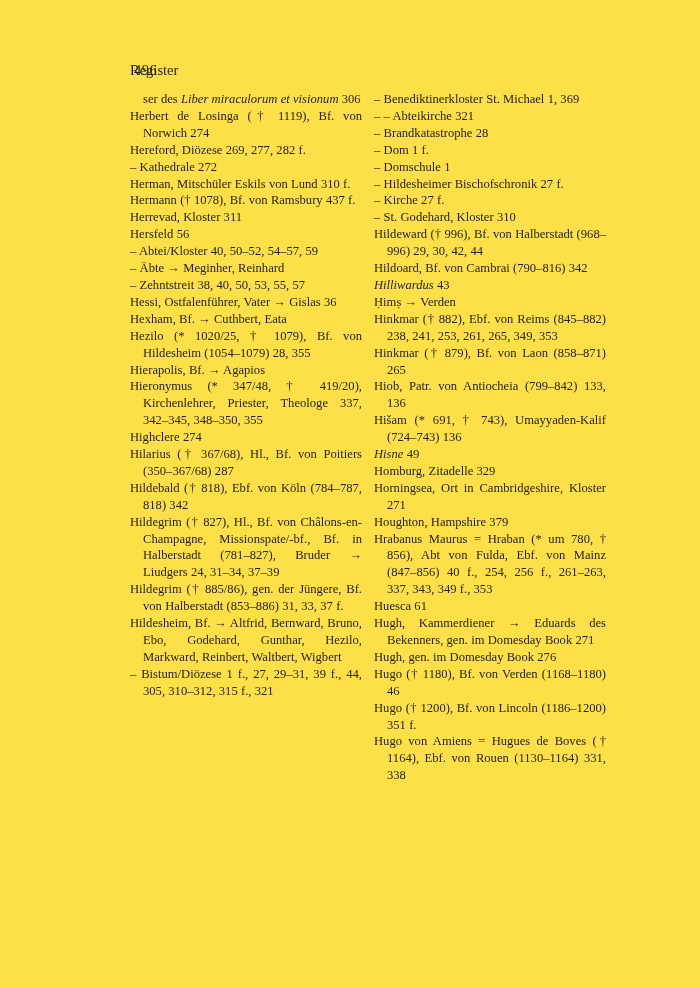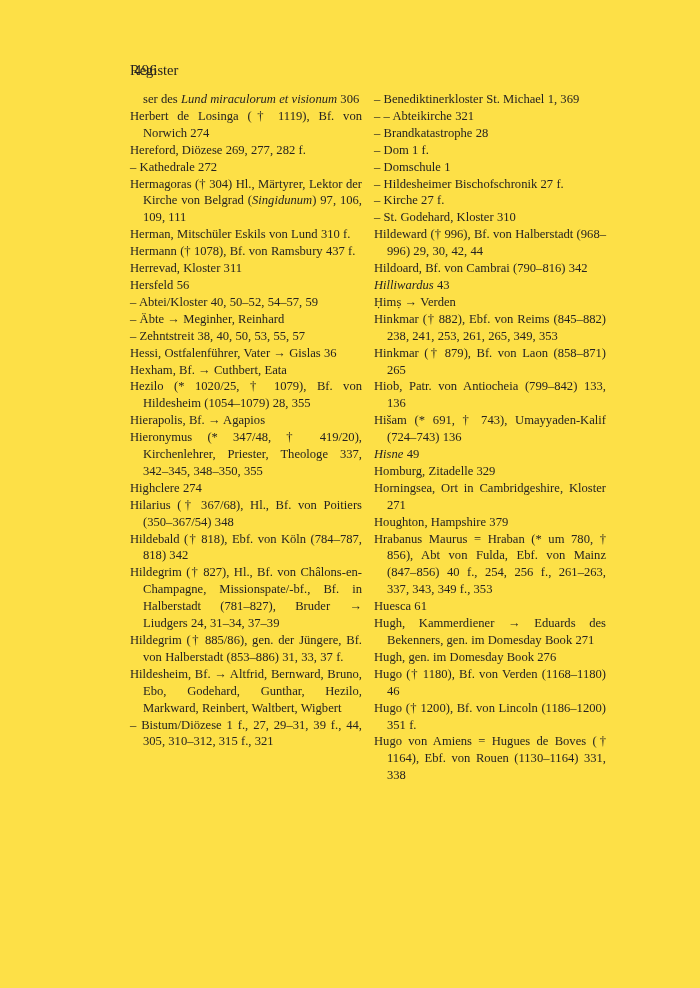--- a/index.html
+++ b/index.html
@@ -56,39 +56,38 @@
 </head>
 <body>
 
 <div class="page">
   <div class="page-header">
     <span class="page-number">496</span>
     <span class="page-title">Register</span>
   </div>
   <div class="columns">
     <div class="col">
-        <div class="entry cont"><span>ser des </span><span class="i">Lund miraculorum et visionum</span><span> 306</span></div>
+        <div class="entry cont"><span>ser des </span><span class="i">Liber miraculorum et visionum</span><span> 306</span></div>
         <div class="entry"><span>Herbert de Losinga († 1119), Bf. von Norwich 274</span></div>
         <div class="entry"><span>Hereford, Diözese 269, 277, 282 f.</span></div>
         <div class="entry"><span>– Kathedrale 272</span></div>
-        <div class="entry"><span>Hermagoras († 304) Hl., Märtyrer, Lektor der Kirche von Belgrad (</span><span class="i">Singidunum</span><span>) 97, 106, 109, 111</span></div>
         <div class="entry"><span>Herman, Mitschüler Eskils von Lund 310 f.</span></div>
         <div class="entry"><span>Hermann († 1078), Bf. von Ramsbury 437 f.</span></div>
         <div class="entry"><span>Herrevad, Kloster 311</span></div>
         <div class="entry"><span>Hersfeld 56</span></div>
         <div class="entry"><span>– Abtei/Kloster 40, 50–52, 54–57, 59</span></div>
         <div class="entry"><span>– Äbte → Meginher, Reinhard</span></div>
         <div class="entry"><span>– Zehntstreit 38, 40, 50, 53, 55, 57</span></div>
         <div class="entry"><span>Hessi, Ostfalenführer, Vater → Gislas 36</span></div>
         <div class="entry"><span>Hexham, Bf. → Cuthbert, Eata</span></div>
         <div class="entry"><span>Hezilo (* 1020/25, † 1079), Bf. von Hildesheim (1054–1079) 28, 355</span></div>
         <div class="entry"><span>Hierapolis, Bf. → Agapios</span></div>
         <div class="entry"><span>Hieronymus (* 347/48, † 419/20), Kirchenlehrer, Priester, Theologe 337, 342–345, 348–350, 355</span></div>
         <div class="entry"><span>Highclere 274</span></div>
-        <div class="entry"><span>Hilarius († 367/68), Hl., Bf. von Poitiers (350–367/54) 348</span></div>
+        <div class="entry"><span>Hilarius († 367/68), Hl., Bf. von Poitiers (350–367/68) 287</span></div>
         <div class="entry"><span>Hildebald († 818), Ebf. von Köln (784–787, 818) 342</span></div>
         <div class="entry"><span>Hildegrim († 827), Hl., Bf. von Châlons-en-Champagne, Missionspate/-bf., Bf. in Halberstadt (781–827), Bruder → Liudgers 24, 31–34, 37–39</span></div>
         <div class="entry"><span>Hildegrim († 885/86), gen. der Jüngere, Bf. von Halberstadt (853–886) 31, 33, 37 f.</span></div>
         <div class="entry"><span>Hildesheim, Bf. → Altfrid, Bernward, Bruno, Ebo, Godehard, Gunthar, Hezilo, Markward, Reinbert, Waltbert, Wigbert</span></div>
         <div class="entry"><span>– Bistum/Diözese 1 f., 27, 29–31, 39 f., 44, 305, 310–312, 315 f., 321</span></div>
       </div>
     <div class="col">
         <div class="entry"><span>– Benediktinerkloster St. Michael 1, 369</span></div>
         <div class="entry"><span>– – Abteikirche 321</span></div>
         <div class="entry"><span>– Brandkatastrophe 28</span></div>

